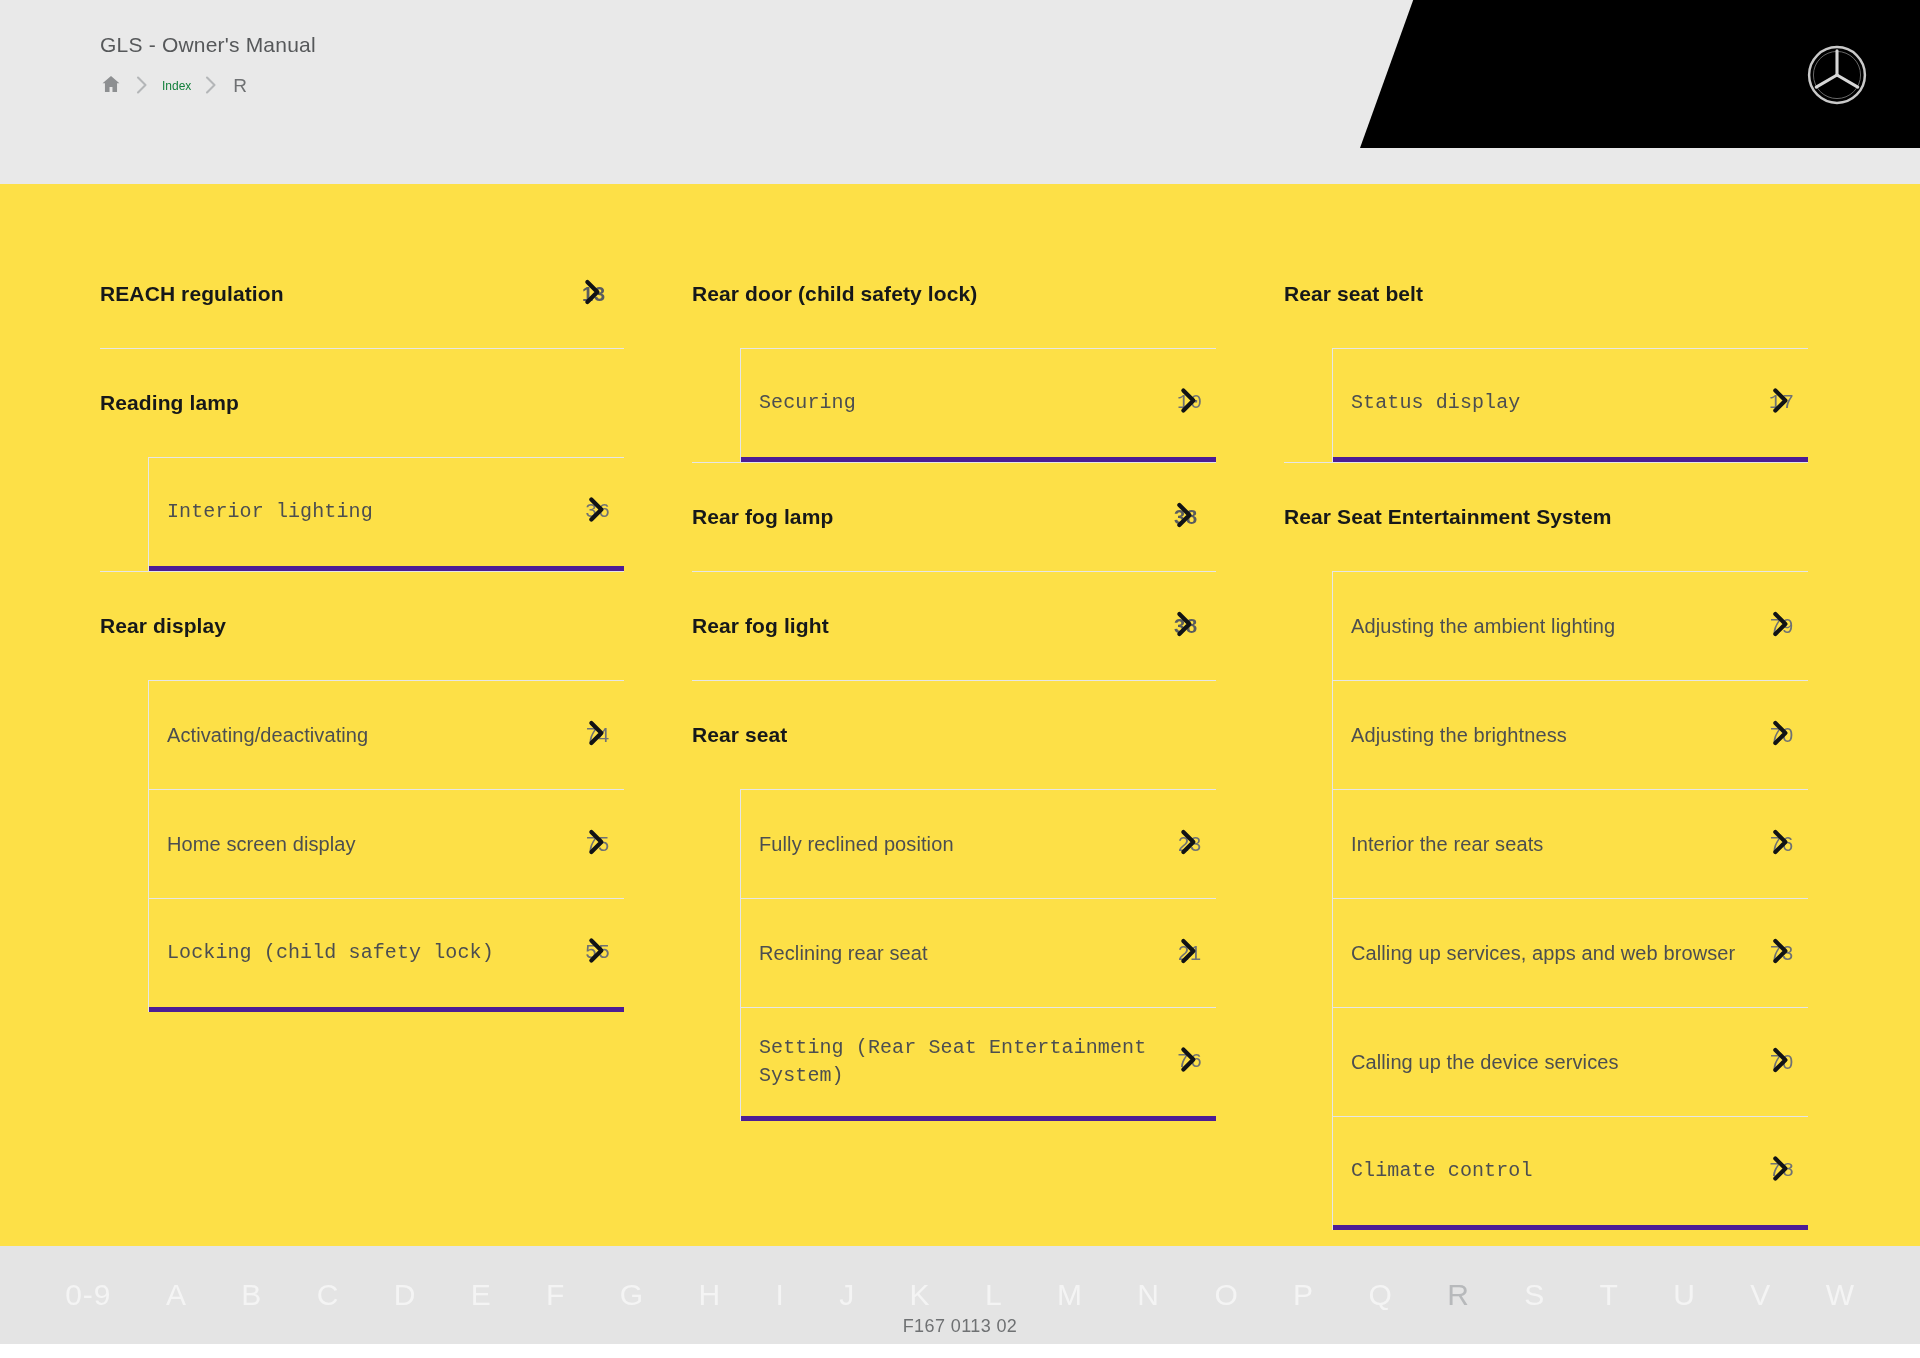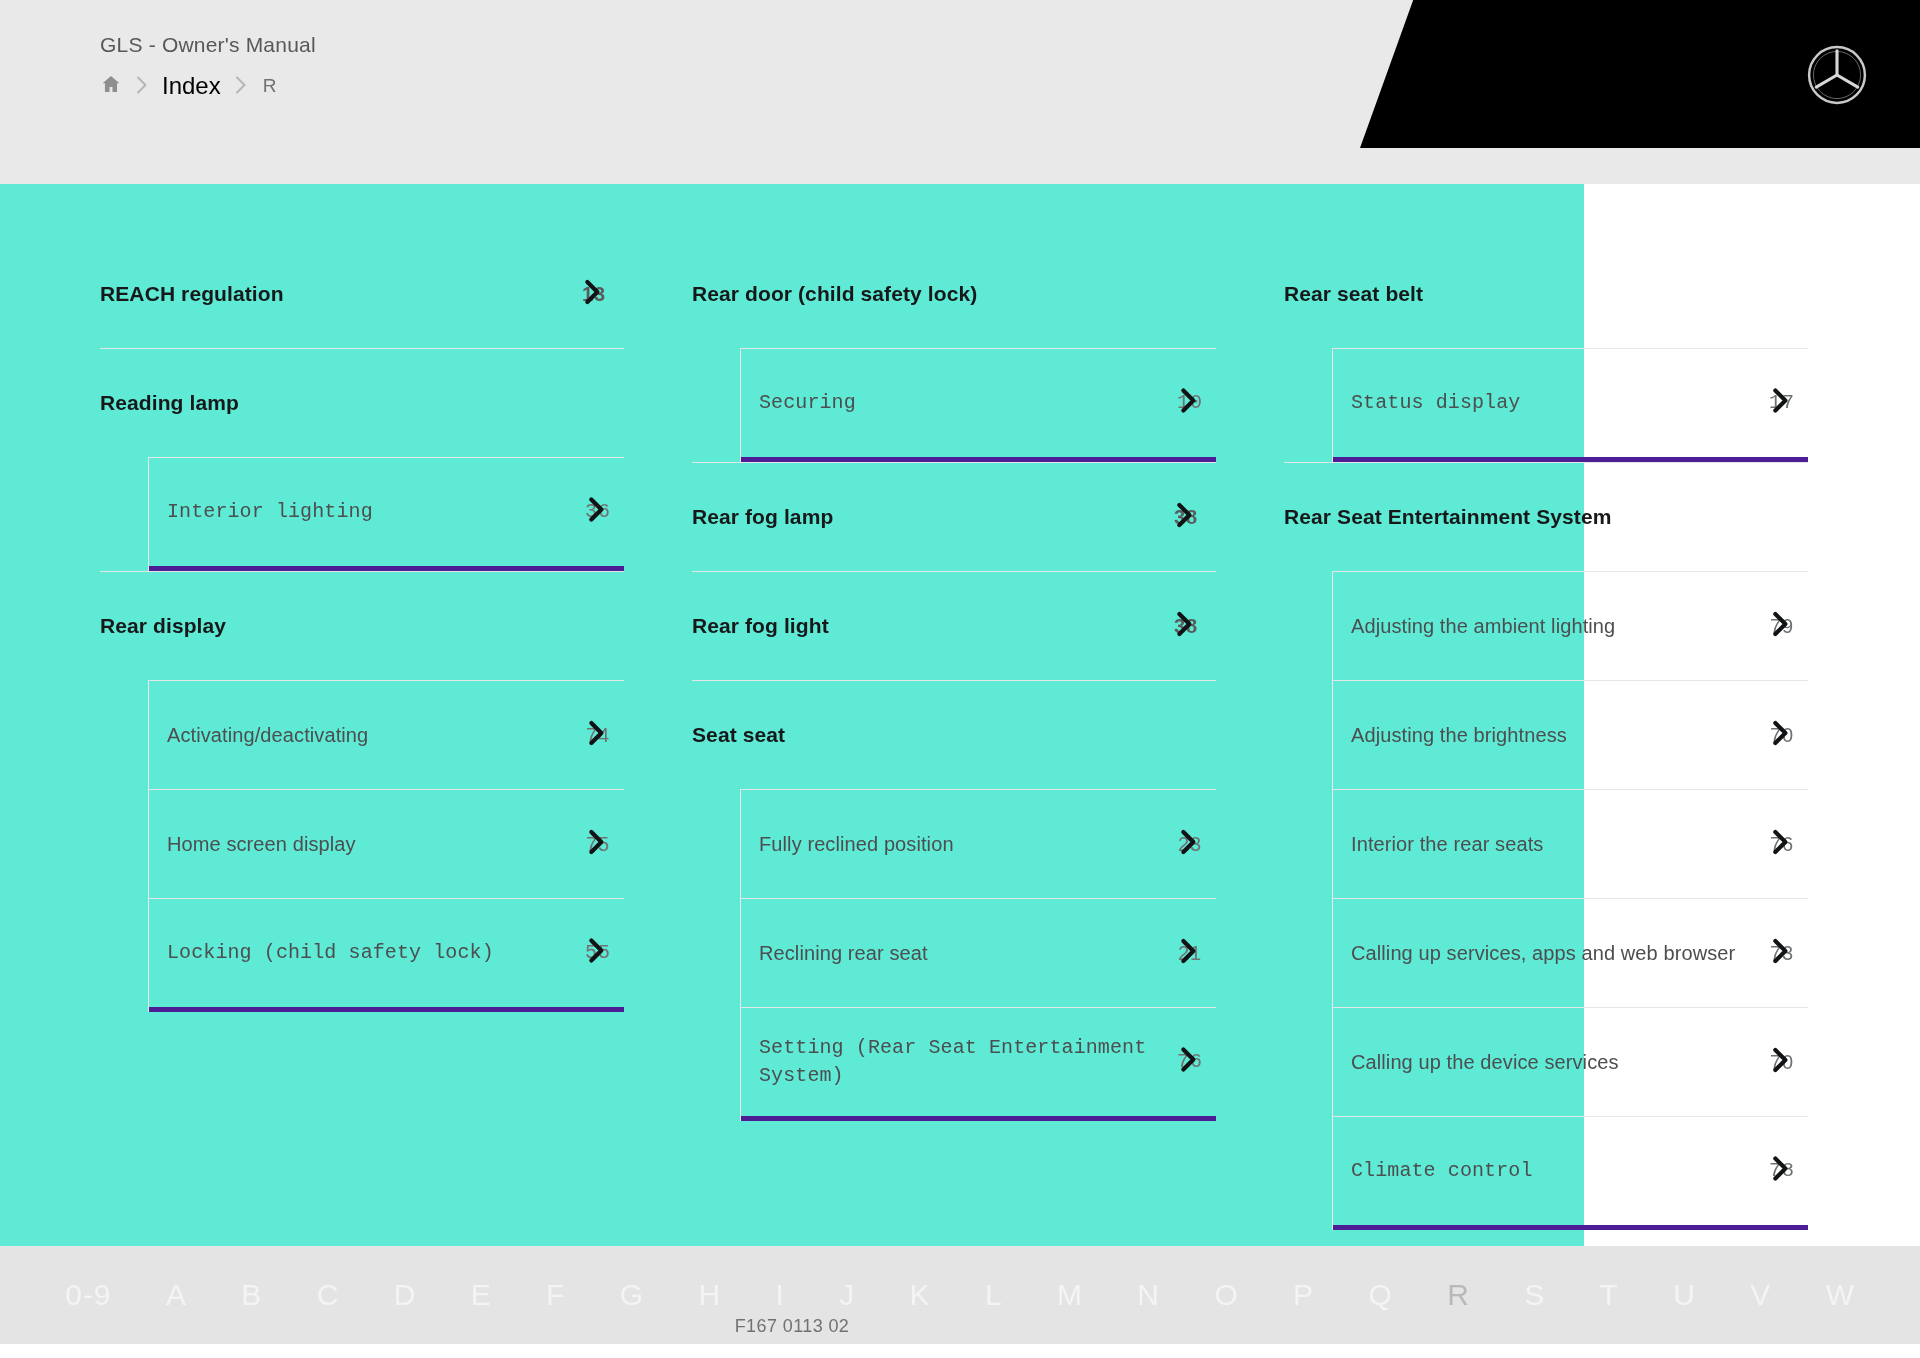--- a/index.html
+++ b/index.html
@@ -51,22 +51,22 @@
   }
   .bc-home { display: block; }
   .bc-sep {
     color: #b4b6b8;
     font-size: 20px;
     line-height: 20px;
     font-weight: 400;
     display: block;
   }
   .bc-link {
-    font-size: 24px;
-    color: #000000;
+    font-size: 12px;
+    color: #15803d;
     white-space: nowrap;
     line-height: 22px;
   }
   .bc-current {
     font-size: 19px;
     color: #6f7173;
     white-space: nowrap;
     line-height: 22px;
     padding-left: 2px;
   }
@@ -74,23 +74,23 @@
     position: absolute;
     right: 52px;
     top: 44px;
     width: 62px;
     height: 62px;
   }
 
   
   .content {
     position: relative;
-    width: 1584px;
+    width: 1920px;
     height: 1160px;
-    background: #5eead4;
+    background: #fde047;
     padding: 0;
   }
   .columns {
     display: flex;
     gap: 0;
     padding: 56px 100px 0 100px;
   }
   .column {
     width: 524px;
     flex: 0 0 524px;
@@ -350,21 +350,21 @@
               <span class="label-bold">Rear fog light</span>
               <span class="pageref"><span class="pagenum bold">3</span><span class="pagenum bold">8</span><span class="chev"><svg width="19" height="26" viewBox="0 0 19 26" aria-hidden="true">
                     <path d="M4 3 14 13 4 23" fill="none" stroke="#111315" stroke-width="4.2" stroke-linecap="round" stroke-linejoin="round"></path>
                   </svg></span></span>
             </div>
           </div>
         </div>
         <div class="group">
           <div class="row row-main">
             <div class="row-inner">
-              <span class="label-bold">Seat seat</span>
+              <span class="label-bold">Rear seat</span>
             </div>
           </div>
           <div class="children">
             <div class="child first">
               <div class="row-inner">
                 <span class="label-normal">Fully reclined position</span>
                 <span class="pageref"><span class="pagenum">2</span><span class="pagenum">3</span><span class="chev"><svg width="19" height="26" viewBox="0 0 19 26" aria-hidden="true">
                       <path d="M4 3 14 13 4 23" fill="none" stroke="#111315" stroke-width="4.2" stroke-linecap="round" stroke-linejoin="round"></path>
                     </svg></span></span>
               </div>

